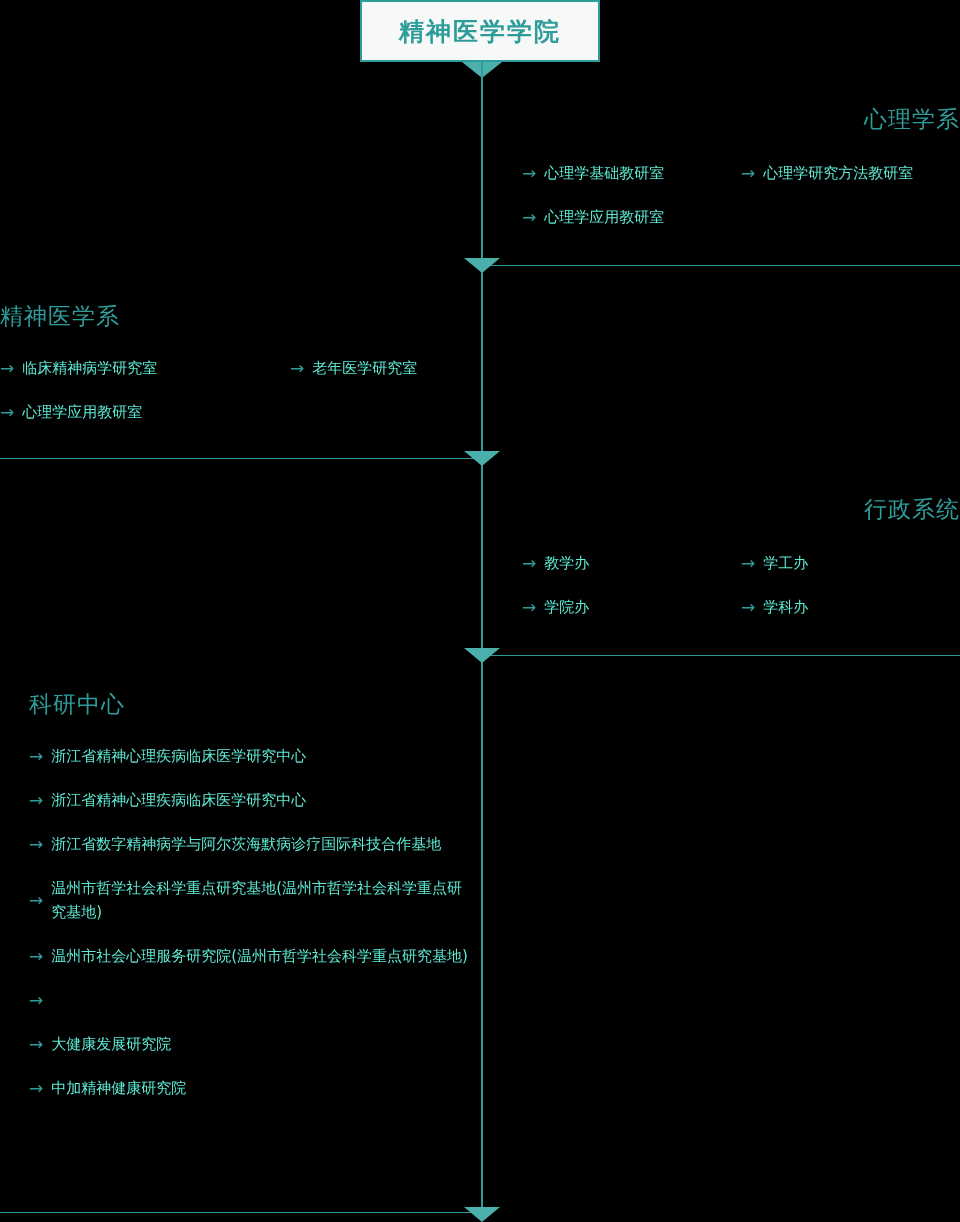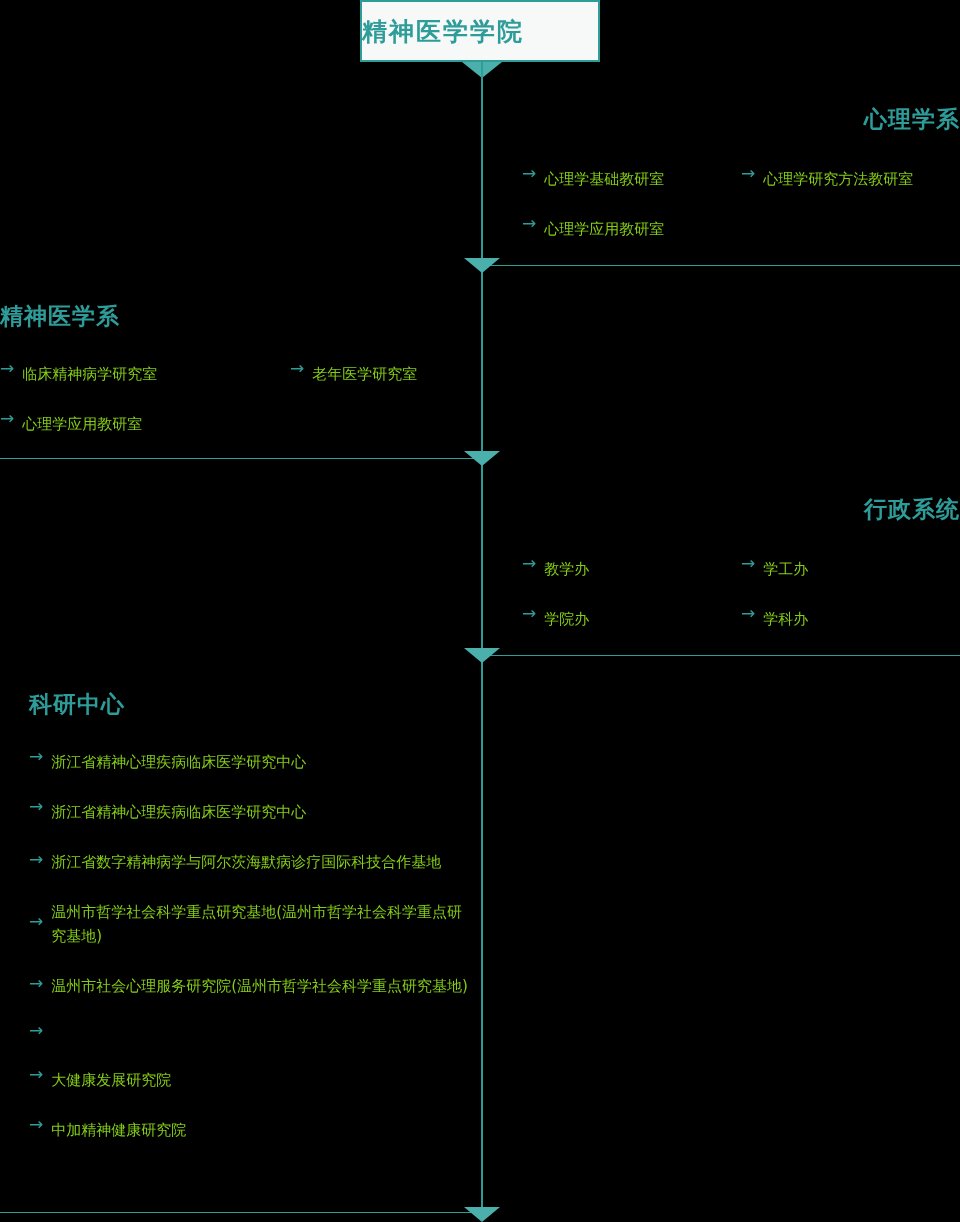--- a/index.html
+++ b/index.html
@@ -21,20 +21,21 @@
     position: absolute;
     left: 360px;
     top: 0px;
     width: 240px;
     height: 62px;
     background: #f7f9f8;
     border: 2px solid #2E9D9A;
     box-sizing: border-box;
     display: flex;
     align-items: center;
+    justify-content: center;
   }
   .root-title {
     color: #2E9D9A;
     font-size: 25px;
     font-weight: bold;
     letter-spacing: 2px;
     line-height: 1;
   }
   .root-pointer {
     position: absolute;
@@ -76,21 +77,21 @@
     border-top: 15px solid #4BAFAC;
   }
 
   
   .section {
     position: absolute;
   }
   .sec-title {
     color: #2E9D9A;
     font-size: 23px;
-    font-weight: bold;
+    font-weight: normal;
     letter-spacing: 1px;
     line-height: 1;
     white-space: nowrap;
   }
   .sec-right { left: 482px; width: 478px; }
   .sec-right .sec-title { text-align: right; padding-right: 0px; }
   .sec-left  { left: 0px; width: 580px; }
   .sec-left  .sec-title { text-align: left; }
 
   
@@ -105,21 +106,21 @@
     font-size: 15px;
     line-height: 24px;
   }
   .arrow {
     color: #2E9D9A;
     font-size: 17px;
     line-height: 24px;
     margin-right: 8px;
     flex: 0 0 auto;
   }
-  .item-label { color: #84cc16; margin-top: 6px; }
+  .item-label { color: #5eead4; }
 
   
   .cols2 .item { width: 50%; box-sizing: border-box; margin-bottom: 20px; }
   .cols1 .item { width: 100%; box-sizing: border-box; margin-bottom: 20px; }
 
   .sec-right .items { padding-left: 40px; padding-right: 0px; }
   .sec-left  .items { padding-left: 0px; }
 
   
   .bottom-tri {

